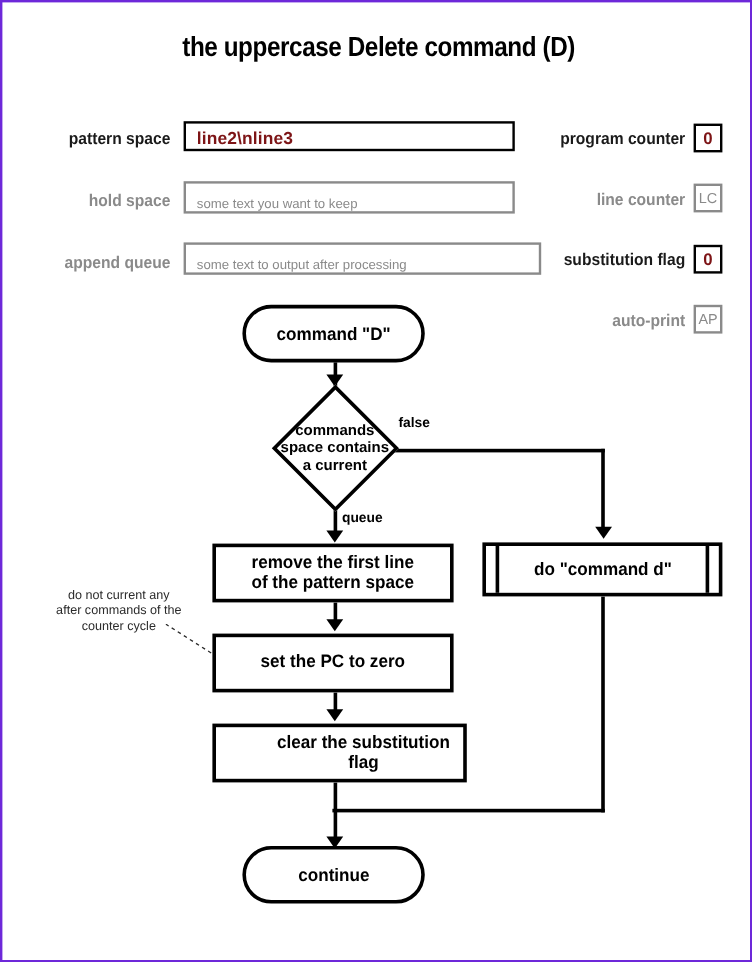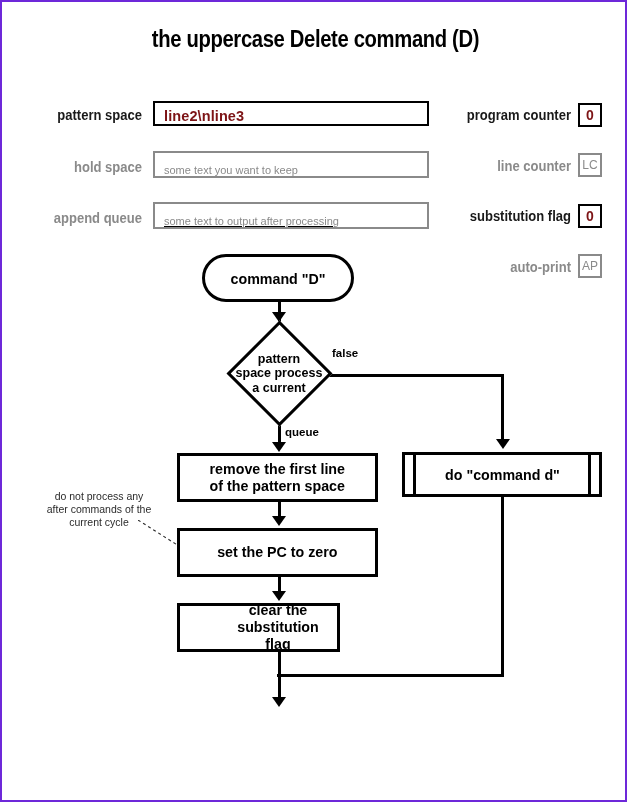--- a/index.html
+++ b/index.html
@@ -229,21 +229,21 @@
   <div class="field-box" style="left:151px; top:99px; width:276px; height:25px;">
     <span class="field-value">line2\nline3</span>
   </div>
 
   <div class="field-label muted" style="left:20px; top:157px; width:120px;">hold space</div>
   <div class="field-box muted" style="left:151px; top:149px; width:276px; height:27px;">
     <span class="field-value placeholder">some text you want to keep</span>
   </div>
 
   <div class="field-label muted" style="left:20px; top:208px; width:120px;">append queue</div>
-  <div class="field-box muted" style="left:151px; top:200px; width:276px; height:27px;text-decoration:underline;">
+  <div class="field-box muted" style="left:151px; top:200px; width:298px; height:27px;">
     <span class="field-value placeholder">some text to output after processing</span>
   </div>
 
   <div class="field-label" style="left:432px; top:105px; width:137px;">program counter</div>
   <div class="small-box" style="left:576px; top:101px;">
     <span class="v">0</span>
   </div>
 
   <div class="field-label muted" style="left:432px; top:156px; width:137px;">line counter</div>
   <div class="small-box muted" style="left:576px; top:151px;">
@@ -263,22 +263,22 @@
   <div class="node terminal" style="left:200px; top:252px; width:152px; height:48px;">
     <span class="lbl">command "D"</span>
   </div>
 
   <div class="ln vl" style="left:275.5px; top:300px; height:20px;"></div>
   <div class="arrow" style="left:270px; top:310px;"></div>
 
   <div id="diamond-wrap">
     <div class="shape"></div>
     <div class="dlabel">
-      <div>pattern</div>
-      <div>space process</div>
+      <div>commands</div>
+      <div>space contains</div>
       <div>a current</div>
     </div>
   </div>
 
   <div class="edge-label" style="left:330px; top:345px;">false</div>
   <div class="ln hl" style="left:326px; top:372px; width:176px;"></div>
   <div class="ln vl" style="left:499px; top:372px; height:68px;"></div>
   <div class="arrow" style="left:494px; top:437px;"></div>
 
   <div class="edge-label" style="left:283px; top:424px;">queue</div>
@@ -301,35 +301,38 @@
   <div class="ln vl" style="left:275.5px; top:500px; height:17px;"></div>
   <div class="arrow" style="left:270px; top:514px;"></div>
 
   <div class="node process" style="left:175px; top:526px; width:201px; height:49px;">
     <span class="lbl">set the PC to zero</span>
   </div>
 
   <div class="ln vl" style="left:275.5px; top:575px; height:17px;"></div>
   <div class="arrow" style="left:270px; top:589px;"></div>
 
-  <div class="node process" style="left:175px; top:601px; width:163px; height:49px;padding-left:39px;">
+  <div class="node process" style="left:175px; top:601px; width:212px; height:49px;padding-left:39px;">
     <span class="lbl">
       <span>clear the substitution</span><br>
       <span>flag</span>
     </span>
   </div>
 
   <div class="ln vl" style="left:499px; top:495px; height:180px;"></div>
   <div class="ln hl" style="left:275px; top:672px; width:227px;"></div>
   <div class="ln vl" style="left:275.5px; top:650px; height:50px;"></div>
   <div class="arrow" style="left:270px; top:695px;"></div>
 
+  <div class="node terminal" style="left:200px; top:703px; width:152px; height:48px;">
+    <span class="lbl">continue</span>
+  </div>
 
   <div id="annotation">
-    <div>do not process any</div>
+    <div>do not current any</div>
     <div>after commands of the</div>
-    <div>current cycle</div>
+    <div>counter cycle</div>
   </div>
   <svg id="leader" viewBox="0 0 46 30">
     <line x1="0" y1="0" x2="44" y2="28" stroke="#2b2b2b" stroke-width="1.1" stroke-dasharray="3,3"></line>
   </svg>
 
 </div>
 
 </body></html>

